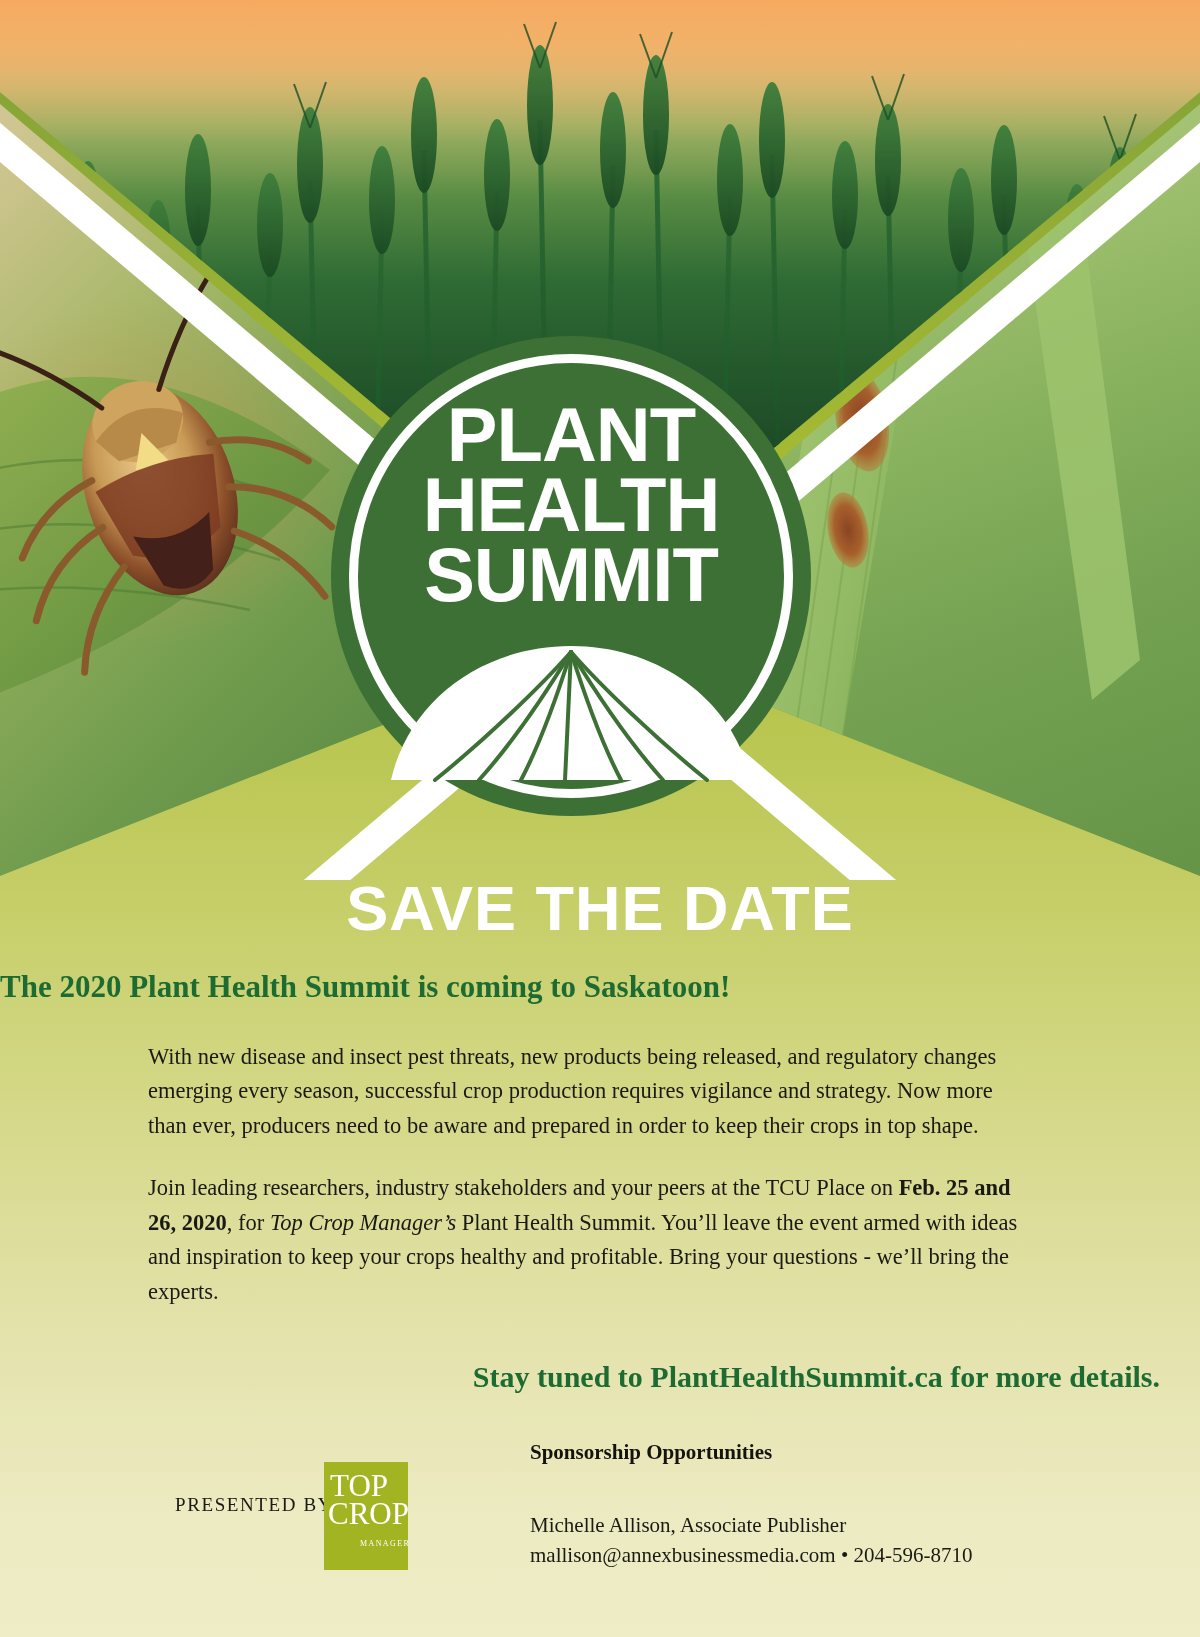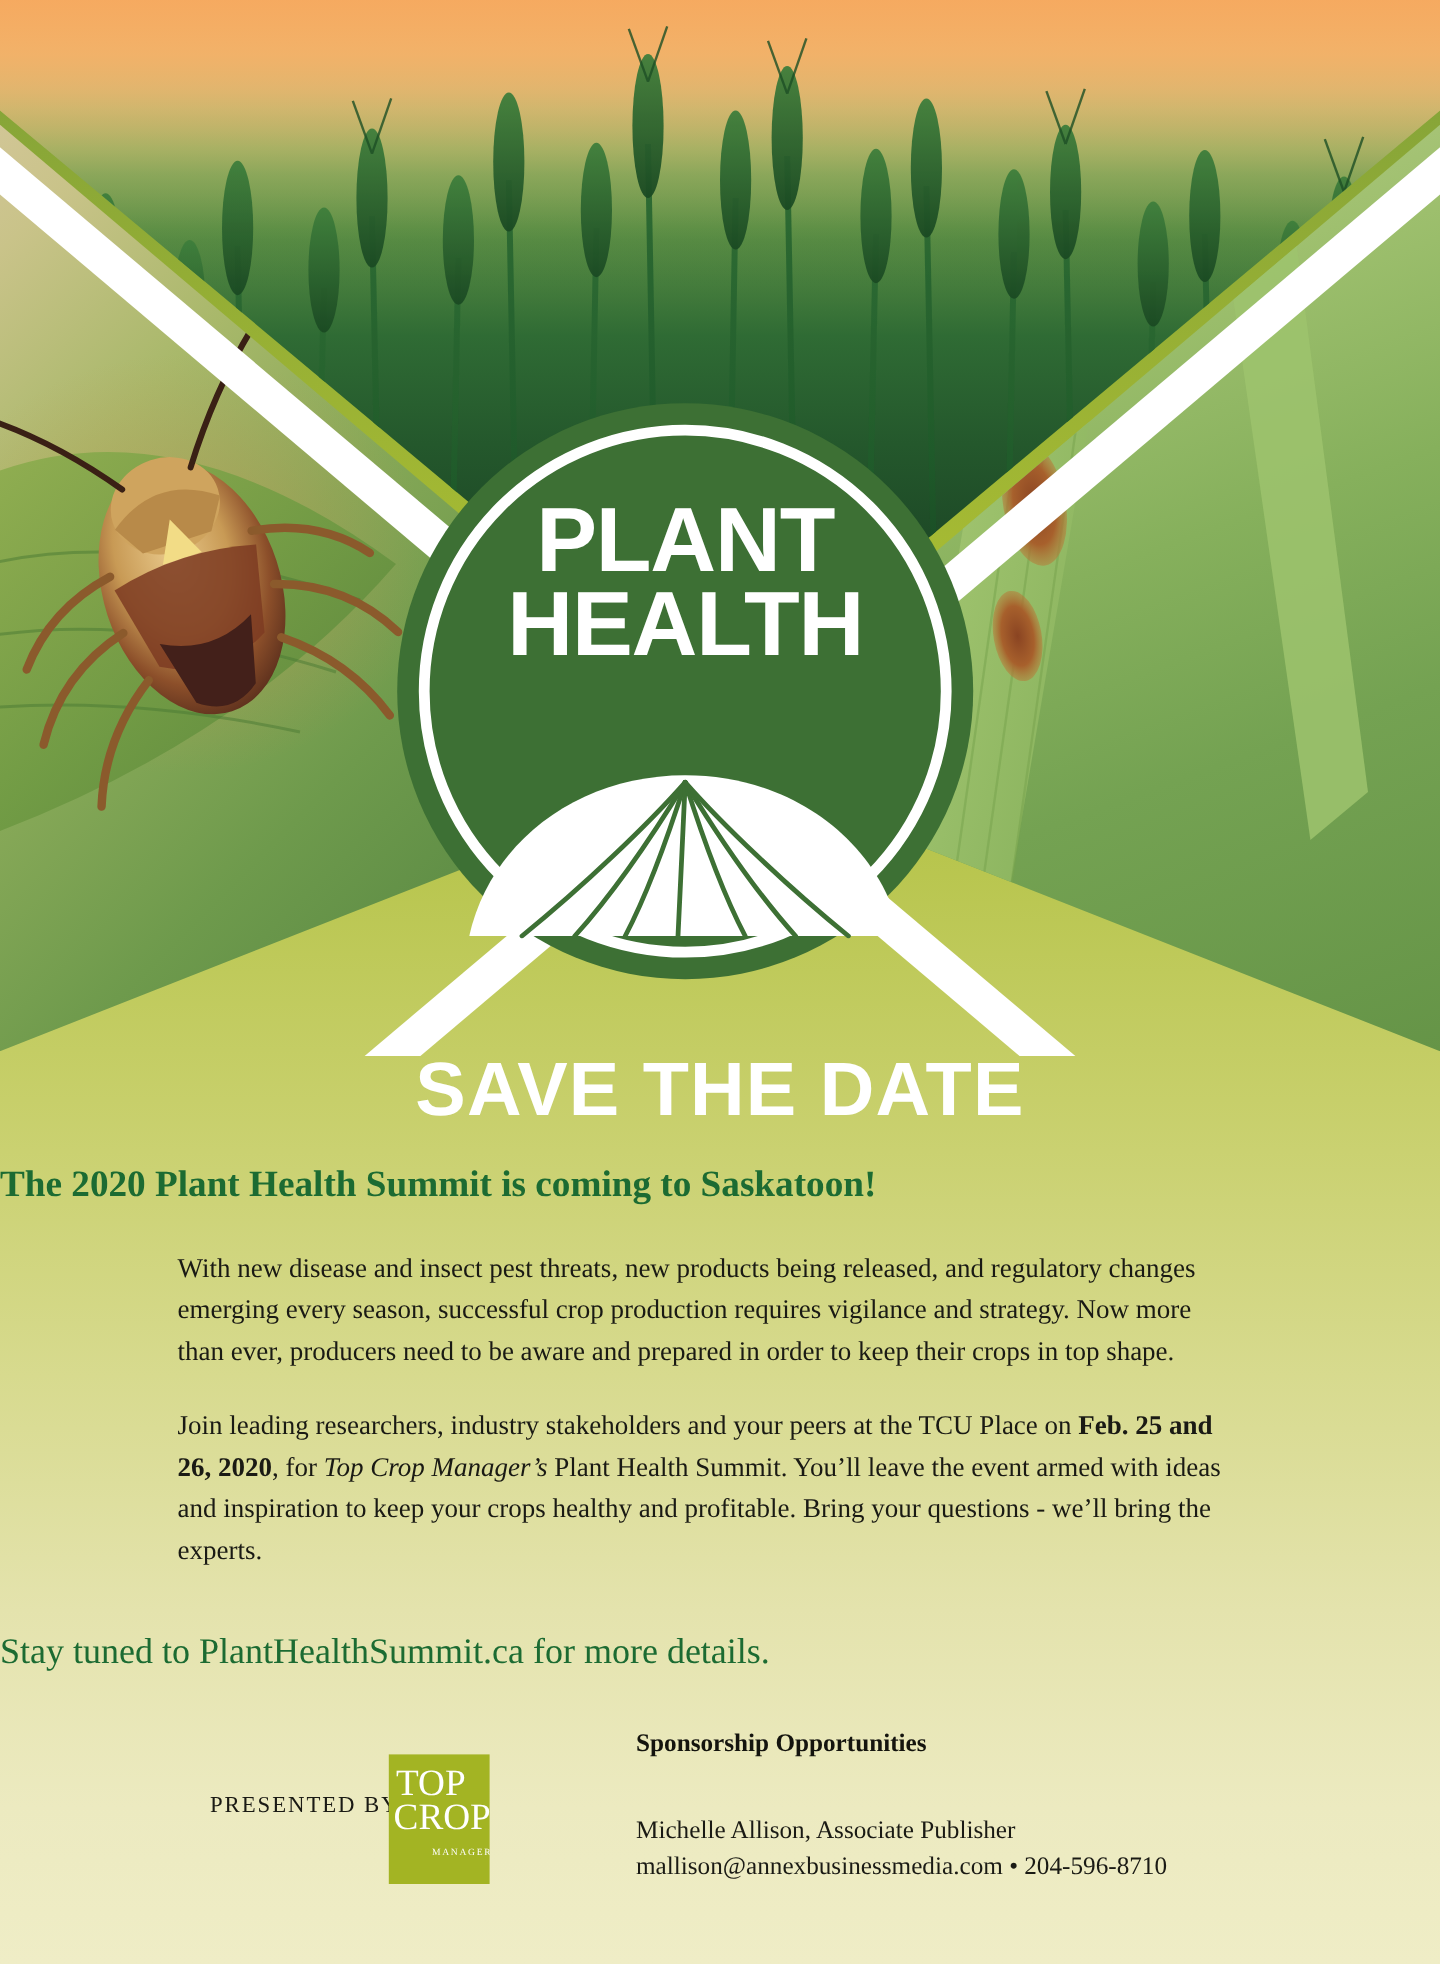--- a/index.html
+++ b/index.html
@@ -124,21 +124,21 @@
   }
   .logo-ring {
     position:absolute;
     left:18px; top:18px;
     width:444px; height:444px;
     border-radius:50%;
     border:9px solid #ffffff;
   }
   .logo-words {
     position:absolute;
-    left:0; top:80px;
+    left:0; top:64px;
     width:480px;
     text-align:center;
     font-family:"Liberation Sans", sans-serif;
     font-weight:700;
     color:#ffffff;
     letter-spacing:-1px;
     line-height:0.92;
   }
   .logo-words span { display:block; }
   .lw-plant  { font-size:76px; }
@@ -188,23 +188,23 @@
   }
   .copy p { margin-bottom:28px; }
   .copy p:last-child { margin-bottom:0; }
   .copy b { font-weight:700; }
   .copy i { font-style:italic; }
 
   .cta {
     position:absolute;
     left:0; top:1360px;
     width:1160px;
-    text-align:left;
-    font-family:"Liberation Serif", serif;
-    font-weight:400;
+    text-align:right;
+    font-family:"Liberation Serif", serif;
+    font-weight:700;
     font-size:30px;
     color:#1c6b32;
     z-index:6;
   }
 
   
   .footer { position:absolute; left:0; top:1440px; width:1200px; height:140px; z-index:6; }
 
   .presented {
     position:absolute;
@@ -397,20 +397,21 @@
 
     <div class="divider div-a"></div>
     <div class="divider div-b"></div>
   </div>
 
   <div class="logo-badge">
     <div class="logo-ring"></div>
     <div class="logo-words">
       <span class="lw-plant">PLANT</span>
       <span class="lw-health">HEALTH</span>
+      <span class="lw-summit">SUMMIT</span>
     </div>
     <svg class="logo-field" viewBox="0 0 360 140">
       <path d="M180 4 C 92 4 18 58 0 138 L 360 138 C 342 58 268 4 180 4 Z" fill="#ffffff"></path>
       <g stroke="#3d7034" stroke-width="4" fill="none" stroke-linecap="round">
         <path d="M180 10 C 150 44 96 96 44 138"></path>
         <path d="M180 10 C 158 46 124 98 88 138"></path>
         <path d="M180 10 C 168 48 150 100 130 138"></path>
         <path d="M180 10 C 178 50 176 100 174 138"></path>
         <path d="M180 10 C 192 48 210 100 230 138"></path>
         <path d="M180 10 C 202 46 236 98 272 138"></path>

